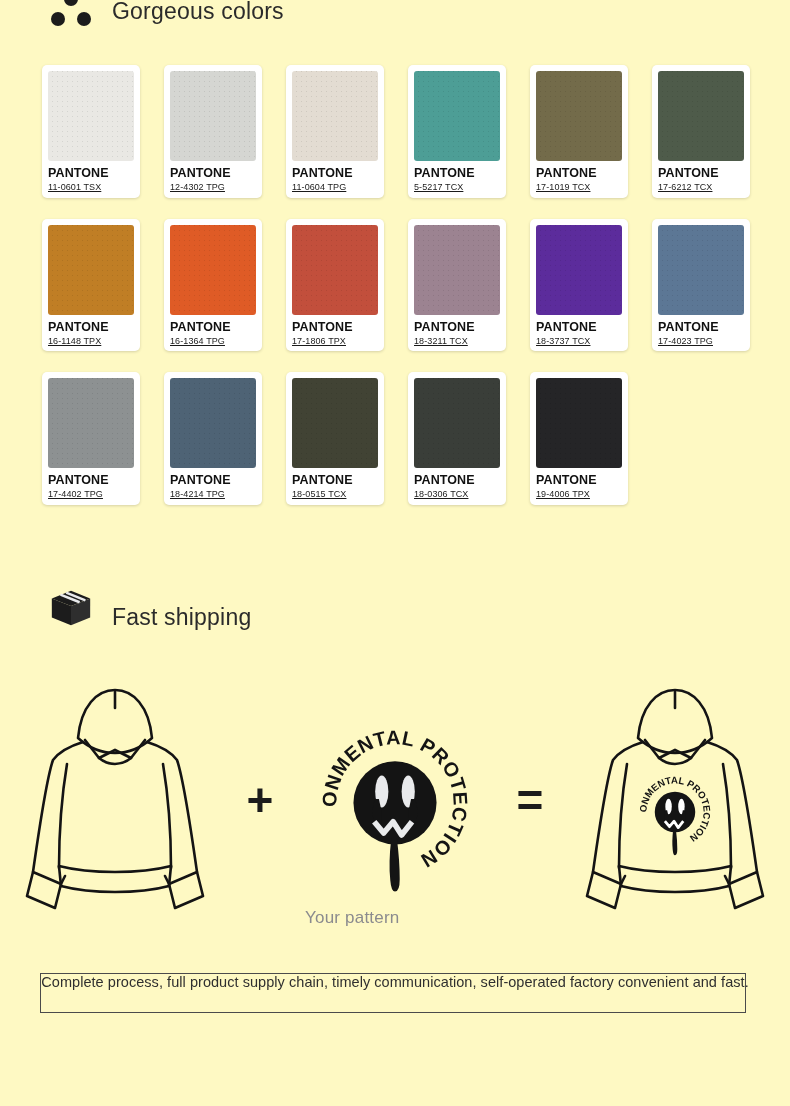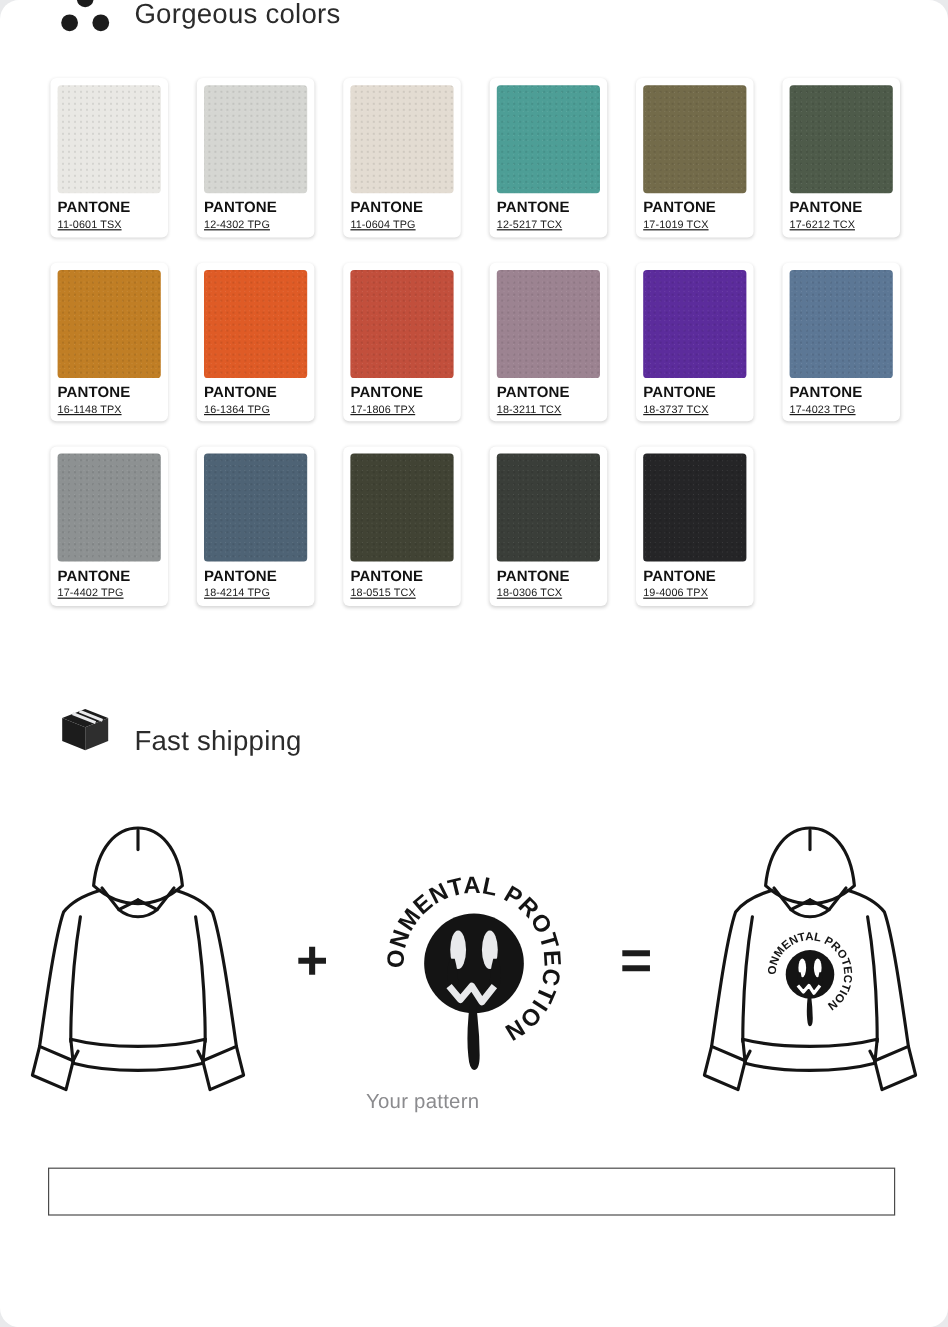--- a/index.html
+++ b/index.html
@@ -3,21 +3,21 @@
 <meta charset="utf-8">
 <style>
   * { box-sizing: border-box; margin: 0; padding: 0; }
   html, body {
     width: 790px;
     height: 1106px;
     background: #e9eaec;
     font-family: "Liberation Sans", sans-serif;
     overflow: hidden;
   }
-  .page { position: relative; width: 790px; height: 1106px; background: #ffffff; border-radius: 16px; }
+  .page { position: relative; width: 790px; height: 1106px; background: #fef9c3; }
 
   
   .section-head {
     position: absolute;
     display: flex;
     align-items: center;
     gap: 18px;
   }
   #head-colors { left: 48px; top: -12px; }
   #head-shipping { left: 48px; top: 585px; align-items: flex-end; }
@@ -163,21 +163,21 @@
         <div class="pantone-code">12-4302 TPG</div>
       </div>
       <div class="pantone-card">
         <div class="pantone-chip" style="background-color: rgb(227, 220, 210);"></div>
         <div class="pantone-brand">PANTONE</div>
         <div class="pantone-code">11-0604 TPG</div>
       </div>
       <div class="pantone-card">
         <div class="pantone-chip" style="background-color: rgb(77, 158, 150);"></div>
         <div class="pantone-brand">PANTONE</div>
-        <div class="pantone-code">12-5217 TCX</div>
+        <div class="pantone-code">5-5217 TCX</div>
       </div>
       <div class="pantone-card">
         <div class="pantone-chip" style="background-color: rgb(115, 107, 74);"></div>
         <div class="pantone-brand">PANTONE</div>
         <div class="pantone-code">17-1019 TCX</div>
       </div>
       <div class="pantone-card">
         <div class="pantone-chip" style="background-color: rgb(78, 91, 74);"></div>
         <div class="pantone-brand">PANTONE</div>
         <div class="pantone-code">17-6212 TCX</div>
@@ -365,14 +365,15 @@
             <path d="M68 128 L78 140 L88 128 L97 142 L108 128" fill="none" stroke="#ffffff" stroke-width="6" stroke-linejoin="round"></path>
             <path d="M86 146 q-3 26 -1 44 q1 12 5 12 q5 0 5 -13 q0 -20 -3 -43 Z" fill="#141414"></path>
           </g>
         </svg>
       </div>
     </div>
 
   </div>
 
   <div class="caption-box"></div>
+  <div class="caption-text">Complete process, full product supply chain, timely communication, self-operated factory convenient and fast.</div>
 
 </div>
 
 </body></html>

